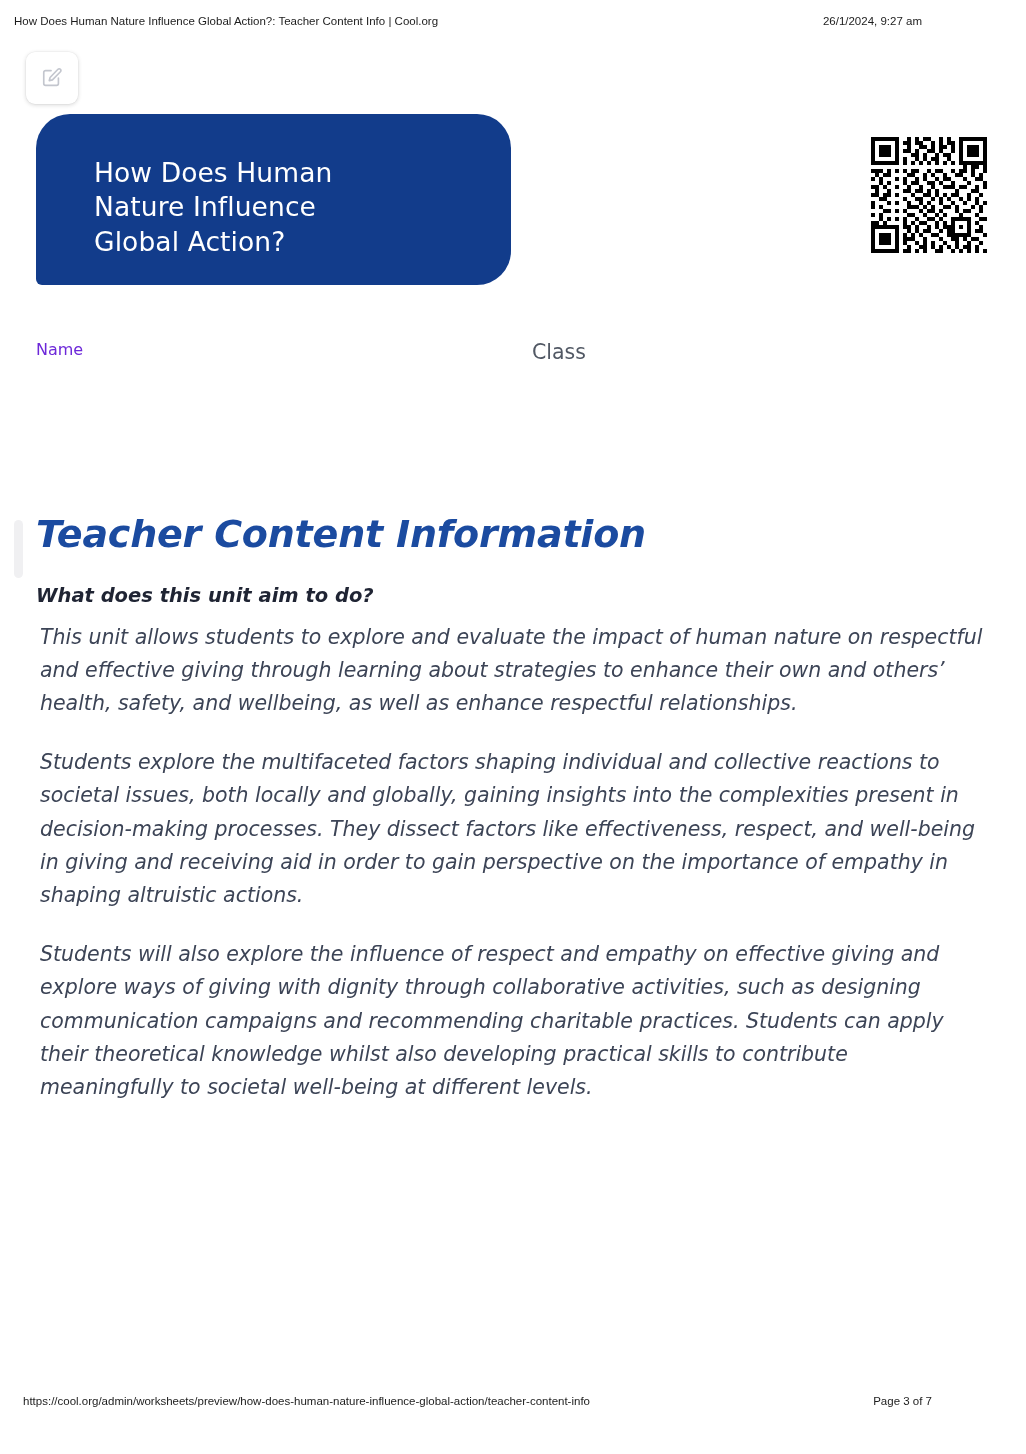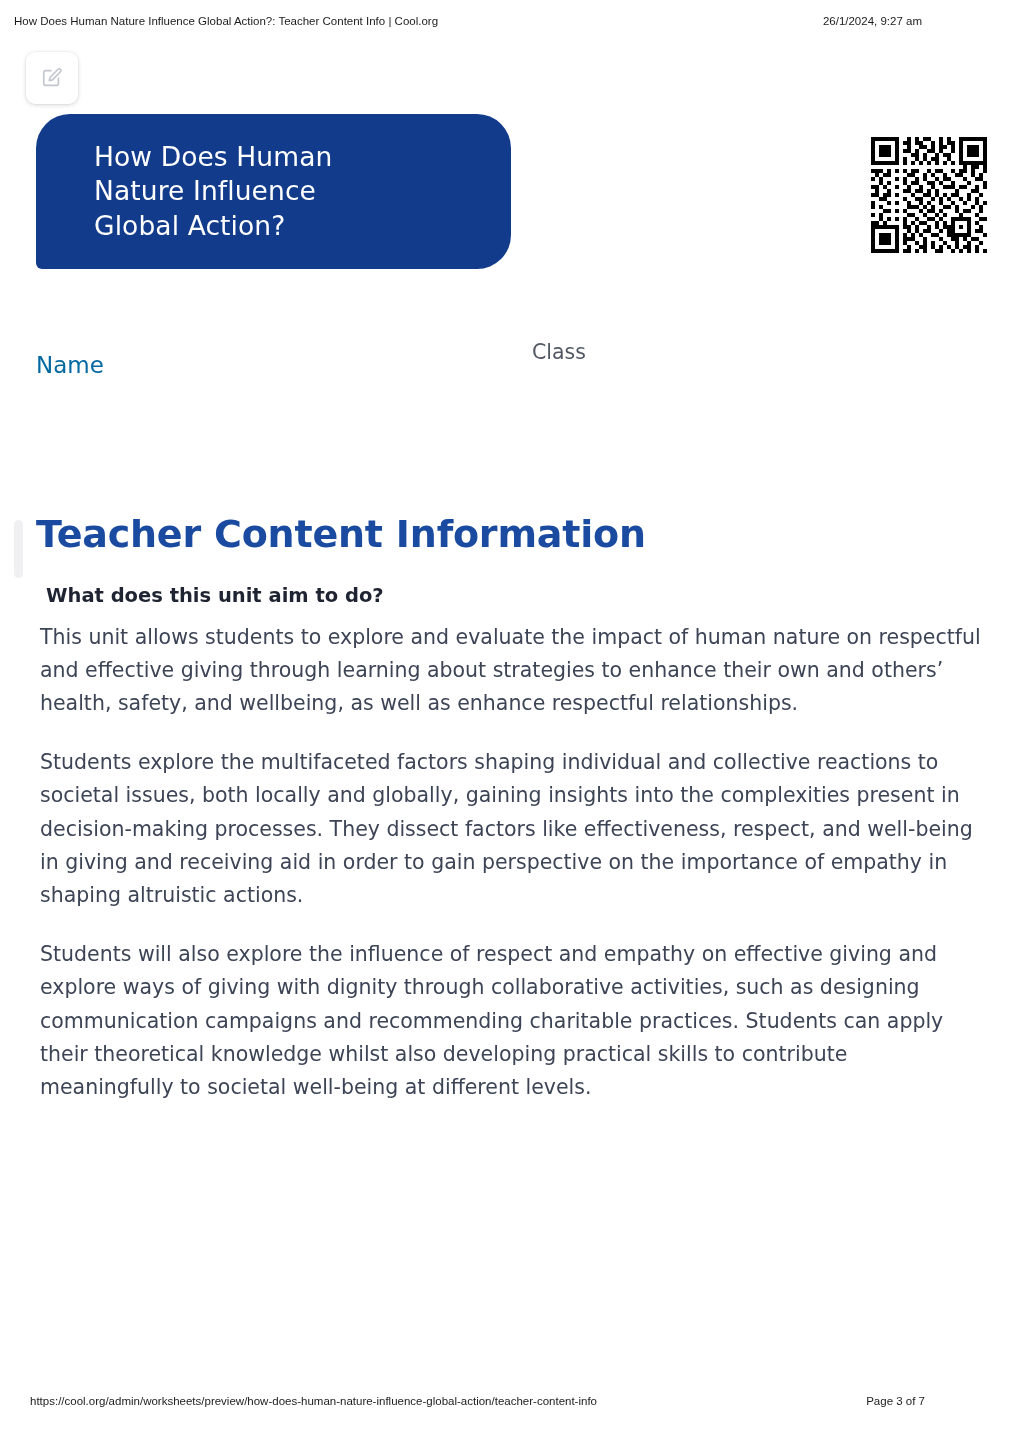--- a/index.html
+++ b/index.html
@@ -66,20 +66,21 @@
     align-items: center;
   }
   .title-badge .badge-text {
     color: #ffffff;
     font-size: 26.5px;
     line-height: 1.30;
     font-weight: 400;
     letter-spacing: 0.1px;
     font-family: "DejaVu Sans", sans-serif;
     white-space: pre-line;
+    margin-top: 16px;
   }
 
   
   .qr-wrap {
     position: absolute;
     left: 871px;
     top: 137px;
     width: 116px;
     height: 116px;
   }
@@ -89,40 +90,41 @@
   .namerow {
     position: absolute;
     left: 36px;
     top: 340px;
     width: 950px;
     height: 30px;
   }
   .namerow .nm-name {
     position: absolute;
     left: 0;
-    top: 12px;
-    font-size: 23px;
-    color: #0369a1;
+    top: 0;
+    font-size: 16px;
+    color: #6d28d9;
     font-family: "DejaVu Sans", sans-serif;
   }
   .namerow .nm-class {
     position: absolute;
     left: 496px;
     top: 0;
     font-size: 20.5px;
     color: #515864;
     font-family: "DejaVu Sans", sans-serif;
   }
 
   
   .content {
     position: absolute;
     left: 0;
     top: 512px;
     width: 1026px;
+    font-style: italic;
   }
   .h1-row {
     position: relative;
     padding-left: 36px;
     margin-bottom: 26px;
   }
   .accent-bar {
     position: absolute;
     left: 14px;
     top: 8px;
@@ -134,21 +136,21 @@
   .page-title {
     font-size: 38px;
     font-weight: 700;
     color: #1B4BA0;
     letter-spacing: -0.2px;
     line-height: 1.2;
     margin: 0;
     font-family: "DejaVu Sans", sans-serif;
   }
   .sub-head {
-    margin: 0 0 14px 10px;
+    margin: 0 0 14px 0;
     padding-left: 36px;
     font-size: 19.5px;
     font-weight: 700;
     color: #1F2433;
     font-family: "DejaVu Sans", sans-serif;
   }
   .body-p {
     margin: 0 0 26px 0;
     padding-left: 40px;
     padding-right: 40px;
@@ -162,21 +164,21 @@
   
   .print-footer {
     position: absolute;
     bottom: 44px;
     left: 0;
     width: 955px;
     height: 18px;
     display: flex;
     justify-content: space-between;
     align-items: center;
-    padding: 0 30px;
+    padding: 0 23px;
     box-sizing: border-box;
     font-size: 11.5px;
     color: #1c1c1c;
     font-family: "Liberation Sans", sans-serif;
   }
 </style>
 </head>
 <body>
 
 <div class="print-header">

